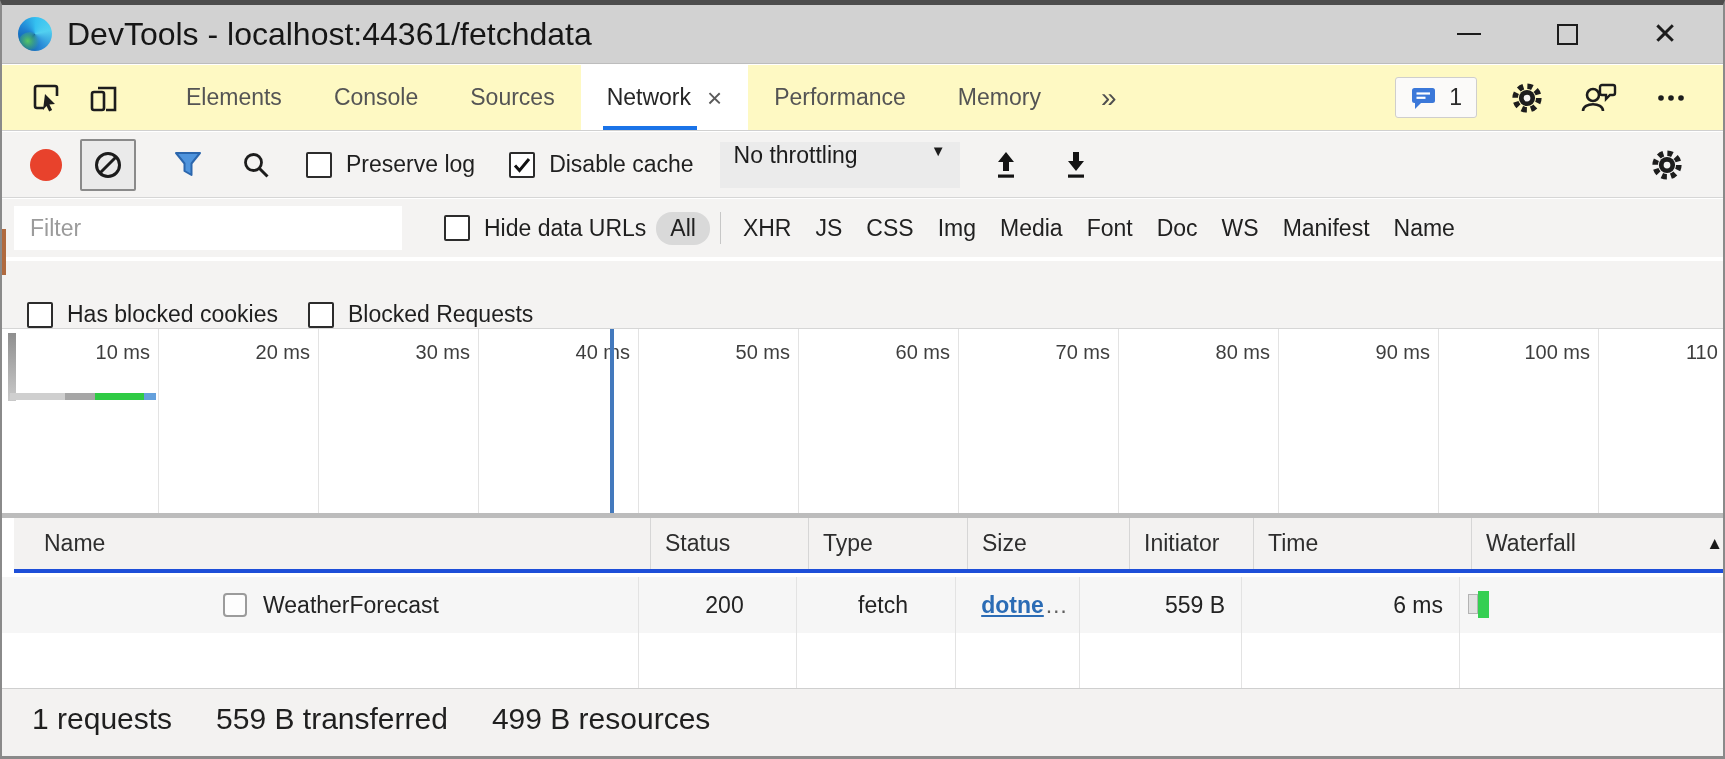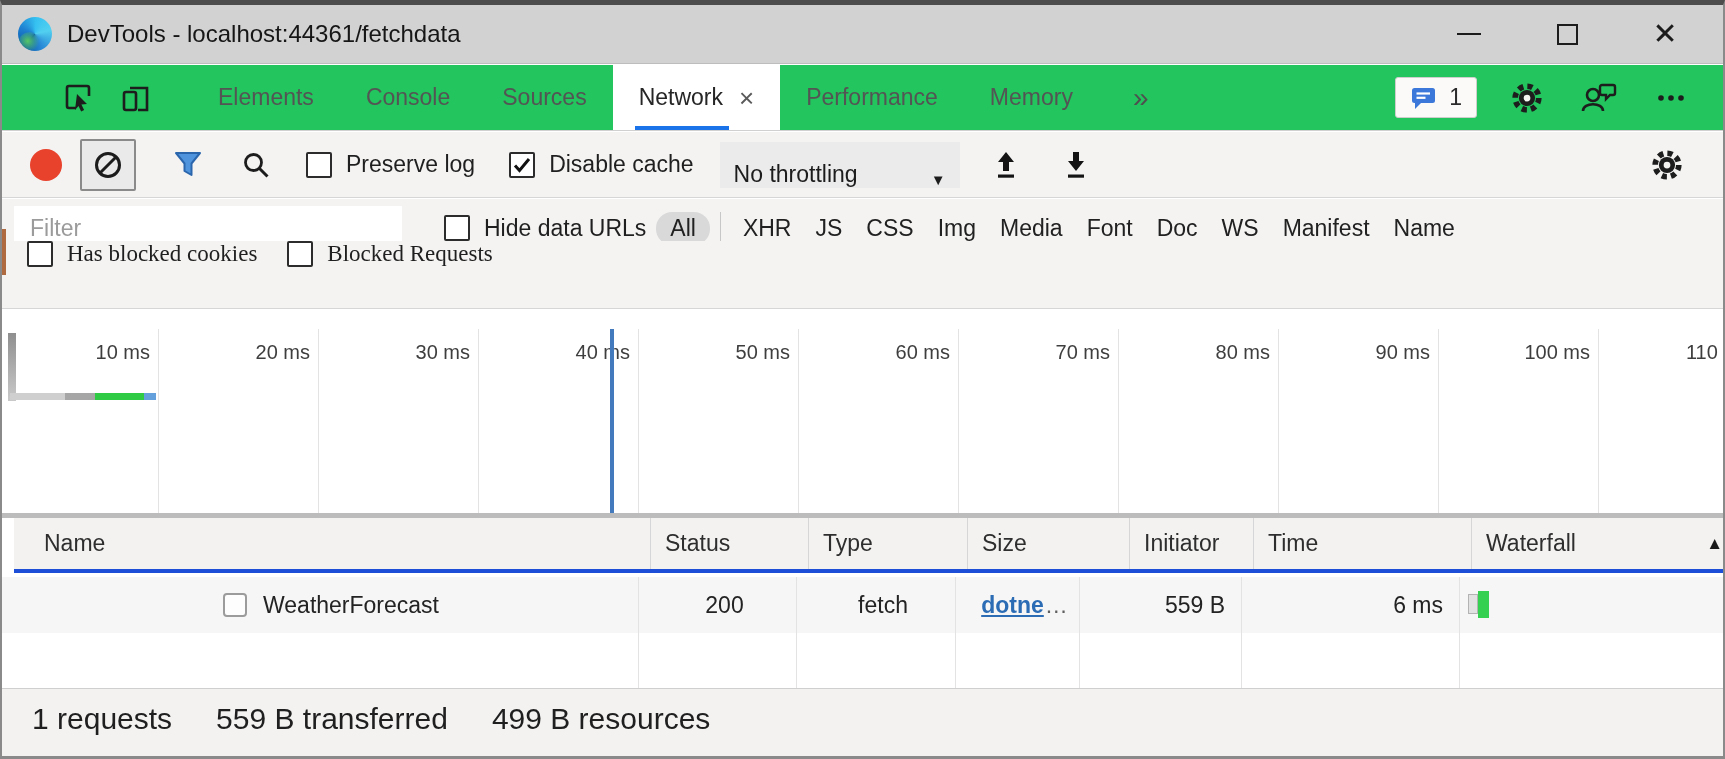--- a/index.html
+++ b/index.html
@@ -8,30 +8,30 @@
   #app { position:relative; width:1725px; height:759px; overflow:hidden; background:#fff;
          border-top:5px solid #4d4d4d; border-left:2px solid #8a8a8a; border-right:2px solid #8a8a8a; border-bottom:3px solid #8a8a8a; }
 
   
   .titlebar { position:absolute; left:0; top:0; width:100%; height:59px; background:#d2d2d2; border-bottom:1px solid #bdbdbd;
               display:flex; align-items:center; }
   .edge-logo { width:34px; height:34px; margin-left:16px; border-radius:50%; position:relative; overflow:hidden;
                background:conic-gradient(from 220deg, #0a59a5, #1e7fd0, #35c1f1, #52d0f0, #2b8dd8, #0a59a5); }
   .edge-logo::after { content:""; position:absolute; left:1px; top:15px; width:22px; height:18px; border-radius:50%;
                background:radial-gradient(circle at 40% 50%, #57c766 0%, rgba(87,199,102,0) 72%); }
-  .win-title { margin-left:15px; font-size:24px; color:#161616; }
+  .win-title { margin-left:15px; font-size:32px; color:#161616; }
   .win-controls { margin-left:auto; margin-right:45px; display:flex; align-items:center; gap:72px; }
   .win-btn { width:26px; height:26px; display:flex; align-items:center; justify-content:center; cursor:default; }
   .glyph-min { width:24px; height:2.5px; background:#1c1c1c; }
   .glyph-max { width:21px; height:21px; border:2.5px solid #1c1c1c; }
   .glyph-close { font-size:30px; line-height:26px; color:#1c1c1c; font-weight:400; }
 
   
-  .tabbar { position:absolute; left:0; top:60px; width:100%; height:66px; background:#22c55e; border-bottom:1px solid #d0d0d0;
-            display:flex; align-items:stretch;padding-left:32px; }
+  .tabbar { position:absolute; left:0; top:60px; width:100%; height:66px; background:#fef9c3; border-bottom:1px solid #d0d0d0;
+            display:flex; align-items:stretch; }
   .tool-icon { align-self:center; width:44px; height:44px; display:flex; align-items:center; justify-content:center; }
   .tabbar .tool-icon:first-child { margin-left:22px; }
   .tabs { display:flex; margin-left:34px; }
   .tab { position:relative; display:flex; align-items:center; padding:0 26px; font-size:23px; color:#545454; white-space:nowrap; }
   .tab.active { background:#ffffff; color:#262626; }
   .tab-underline { position:absolute; left:22px; bottom:0; width:94px; height:4px; background:#1a73e8; }
   .tab-close { margin-left:16px; font-size:26px; color:#5a5a5a; line-height:1; }
   .more-tabs { align-self:center; margin-left:34px; font-size:28px; color:#4f4f4f; letter-spacing:-3px; }
   .tab-right { margin-left:auto; display:flex; align-items:center; gap:28px; margin-right:30px; }
   .issues-btn { display:flex; align-items:center; gap:12px; border:1px solid #cfcecd; background:#fbfaf9; border-radius:3px;
@@ -42,36 +42,36 @@
   .nettoolbar { position:absolute; left:0; top:127px; width:100%; height:66px; background:#f4f3f2; border-bottom:1px solid #d6d6d6;
                 display:flex; align-items:center; }
   .record-dot { width:32px; height:32px; border-radius:50%; background:#e8422c; margin-left:28px; }
   .clear-btn { width:56px; height:52px; border:2px solid #8a8a8a; background:#eaeaea; border-radius:2px;
                display:flex; align-items:center; justify-content:center; margin-left:18px; }
   .icon-btn { display:flex; align-items:center; justify-content:center; }
   .chk-group { display:flex; align-items:center; margin-left:34px; }
   .chk-box { width:26px; height:26px; border:2.5px solid #2c2c2c; border-radius:2px; background:#fff; margin-right:14px;
              display:flex; align-items:center; justify-content:center; flex:none; }
   .chk-label { font-size:23px; color:#1f1f1f; white-space:nowrap; }
-  .throttle { margin-left:26px; width:240px; height:46px; background:#ebebeb; display:flex; align-items:flex-end; padding:0 14px;gap:34px; }
+  .throttle { margin-left:26px; width:240px; height:46px; background:#ebebeb; display:flex; align-items:flex-start; padding:0 14px;gap:34px; }
   .throttle-label { font-size:23px; color:#1c1c1c; flex:1; }
   .dd-arrow { font-size:15px; color:#1d1d1d; }
   .net-gear { margin-left:auto; margin-right:38px; }
 
   
   .filterrow { position:absolute; left:0; top:194px; width:100%; height:58px; background:#f4f3f2; display:flex; align-items:center; }
   .filter-input { margin-left:12px; width:388px; height:44px; border:none; outline:none; background:#ffffff; font-size:23px;
                   color:#202020; padding:0 16px; font-family:"Liberation Sans", sans-serif; }
   .filter-input::placeholder { color:#9b9b9b; }
   .pills { display:flex; align-items:center; margin-left:10px; }
   .pill { font-size:23px; color:#212121; padding:3px 12px; white-space:nowrap; }
   .pill.selected { background:#d9d9d9; border-radius:16px; padding:3px 14px; }
   .pill-divider { width:1px; height:32px; background:#c7c7c7; margin:0 10px; }
-  .checkrow { position:absolute; left:0; top:236px; width:100%; height:68px; background:#f4f3f2; border-bottom:1px solid #d6d6d6;
-              display:flex; align-items:flex-start;font-family:Liberation Serif, serif; }
+  .checkrow { position:absolute; left:0; top:256px; width:100%; height:68px; background:#f4f3f2; border-bottom:1px solid #d6d6d6;
+              display:flex; align-items:flex-end; }
   .checkrow .chk-group:first-child { margin-left:25px; }
   .checkrow .chk-group { margin-left:30px; }
   .edge-artifact { position:absolute; left:0; top:224px; width:4px; height:46px; background:#b06a3f; }
 
   
   .timeline { position:absolute; left:0; top:324px; width:100%; height:188px; background:#fff; overflow:hidden; }
   .tl-cells { display:flex; height:100%; }
   .tl-cell { flex:none; width:160px; height:100%; border-right:1px solid #e3e3e3; font-size:20px; color:#3e3e3e;
              text-align:right; padding:12px 8px 0 0; }
   .tl-cell.first { width:157px; }

